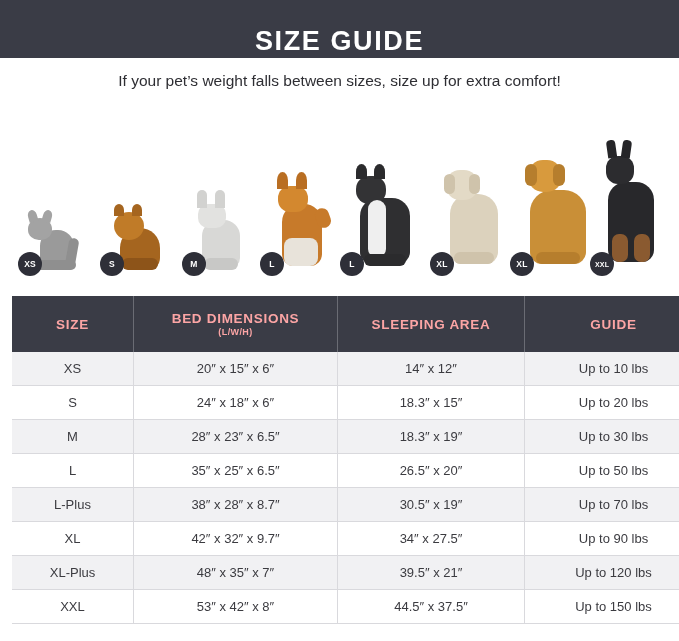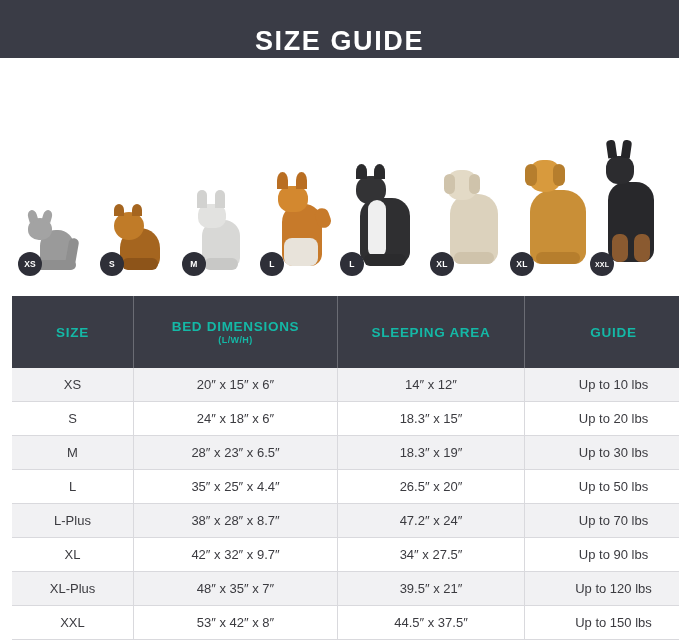--- a/index.html
+++ b/index.html
@@ -94,25 +94,25 @@
   .size-table {
     position: absolute;
     left: 12px;
     top: 296px;
     width: 655px;
     border-collapse: collapse;
     table-layout: fixed;
   }
   .size-table th {
     background: #3a3c46;
-    color: #14b8a6;
+    color: #fca5a5;
     font-size: 13.5px;
     font-weight: bold;
     letter-spacing: 0.7px;
-    padding: 23px 4px;
+    padding: 15px 4px;
     border-right: 1px solid #6a6c74;
     line-height: 1.12;
   }
   .size-table th:last-child { border-right: none; }
   .th-sub {
     display: block;
     font-size: 9px;
     font-weight: bold;
     letter-spacing: 0.4px;
     margin-top: 1px;
@@ -135,20 +135,21 @@
 </style>
 </head>
 <body>
 
 <div class="page">
 
   <div class="header-bar">
     <div class="header-title">SIZE GUIDE</div>
   </div>
 
+  <div class="subtitle">If your pet’s weight falls between sizes, size up for extra comfort!</div>
 
   <div class="pets-strip">
 
     <div class="pet" style="left:8px; width:72px; height:72px;">
       <div class="pet-art">
         <div class="shape" style="left:22px; top:26px; width:34px; height:38px; border-radius:16px 16px 10px 10px; background:#9a9a9a;"></div>
         <div class="shape" style="left:10px; top:14px; width:24px; height:22px; border-radius:50% 50% 45% 45%; background:#a3a3a3;"></div>
         <div class="shape" style="left:10px; top:6px; width:9px; height:12px; border-radius:50% 50% 0 0; background:#a3a3a3; transform:rotate(-16deg);"></div>
         <div class="shape" style="left:25px; top:6px; width:9px; height:12px; border-radius:50% 50% 0 0; background:#a3a3a3; transform:rotate(16deg);"></div>
         <div class="shape" style="left:49px; top:34px; width:10px; height:30px; border-radius:6px; background:#8f8f8f; transform:rotate(10deg);"></div>
@@ -271,28 +272,28 @@
         <td>Up to 20 lbs</td>
       </tr>
       <tr>
         <td>M</td>
         <td>28″ x 23″ x 6.5″</td>
         <td>18.3″ x 19″</td>
         <td>Up to 30 lbs</td>
       </tr>
       <tr>
         <td>L</td>
-        <td>35″ x 25″ x 4.4″</td>
+        <td>35″ x 25″ x 6.5″</td>
         <td>26.5″ x 20″</td>
         <td>Up to 50 lbs</td>
       </tr>
       <tr>
         <td>L-Plus</td>
         <td>38″ x 28″ x 8.7″</td>
-        <td>47.2″ x 24″</td>
+        <td>30.5″ x 19″</td>
         <td>Up to 70 lbs</td>
       </tr>
       <tr>
         <td>XL</td>
         <td>42″ x 32″ x 9.7″</td>
         <td>34″ x 27.5″</td>
         <td>Up to 90 lbs</td>
       </tr>
       <tr>
         <td>XL-Plus</td>

